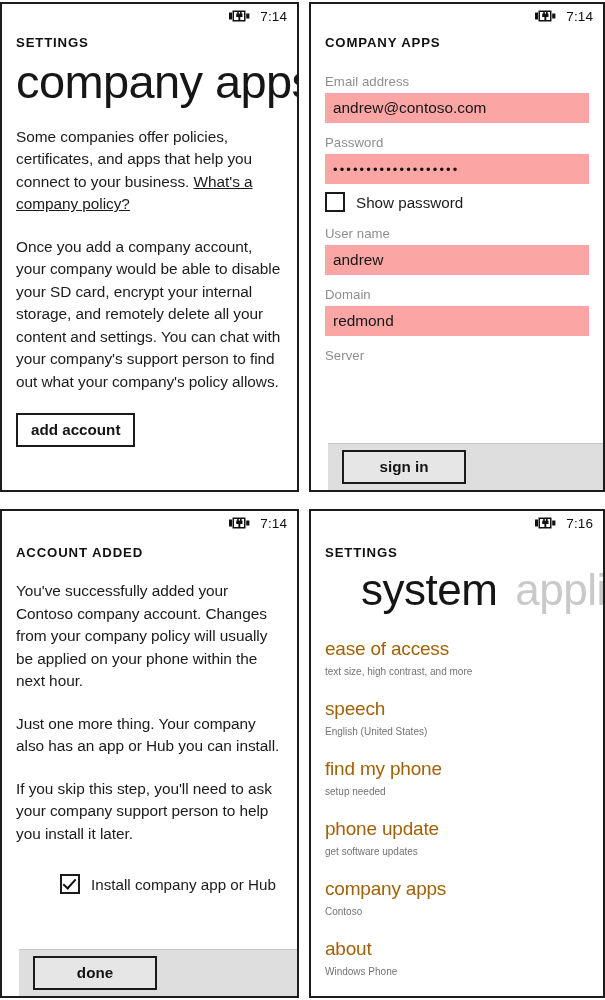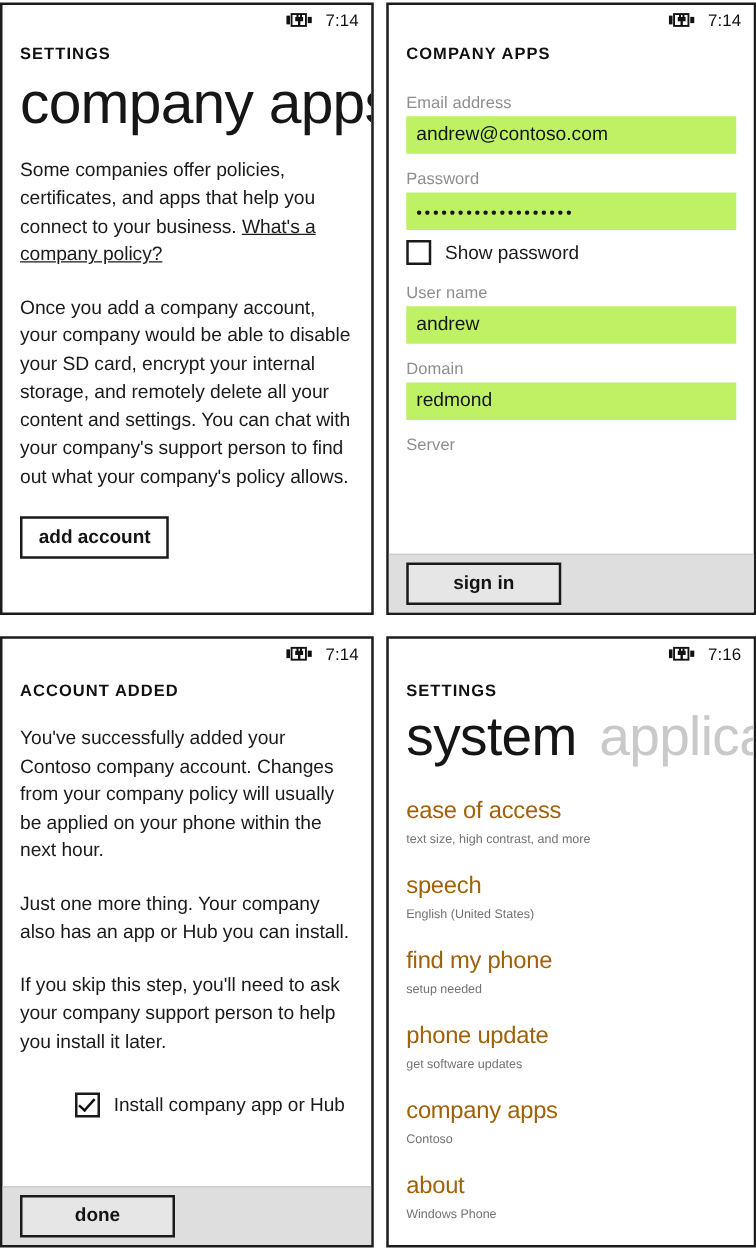--- a/index.html
+++ b/index.html
@@ -111,21 +111,21 @@
   
   .form-wrap { margin-top: 24px; }
   .field { margin-bottom: 12px; }
   .field-label {
     font-size: 13.2px;
     color: #8e8e8e;
     margin-bottom: 4px;
     letter-spacing: 0.05px;
   }
   .field-box {
-    background: #bef264;
+    background: #fca5a5;
     height: 30px;
     display: flex;
     align-items: center;
     padding: 0 8px;
     box-sizing: border-box;
     font-size: 15.4px;
     color: #161616;
     cursor: text;
     overflow: hidden;
     white-space: nowrap;
@@ -164,21 +164,21 @@
     transform: rotate(42deg);
   }
   .check-label {
     font-size: 15.2px;
     color: #1b1b1b;
   }
 
   
   .appbar {
     position: absolute;
-    left: 0;
+    left: 17px;
     right: 0;
     bottom: 0;
     height: 47px;
     background: #dedede;
     border-top: 1px solid #c7c7c7;
     display: flex;
     align-items: center;
     padding-left: 14px;
     box-sizing: border-box;
   }
@@ -194,20 +194,21 @@
     align-items: baseline;
     gap: 18px;
     margin-top: 5px;
     white-space: nowrap;
   }
   .pivot-active {
     font-size: 44px;
     font-weight: 300;
     color: #151515;
     letter-spacing: -0.5px;
+    margin-left: 36px;
   }
   .pivot-inactive {
     font-size: 44px;
     font-weight: 300;
     color: #c9c9c9;
     letter-spacing: -0.5px;
   }
 
   .settings-list { margin-top: 20px; }
   .settings-item { margin-bottom: 15px; cursor: pointer; }

